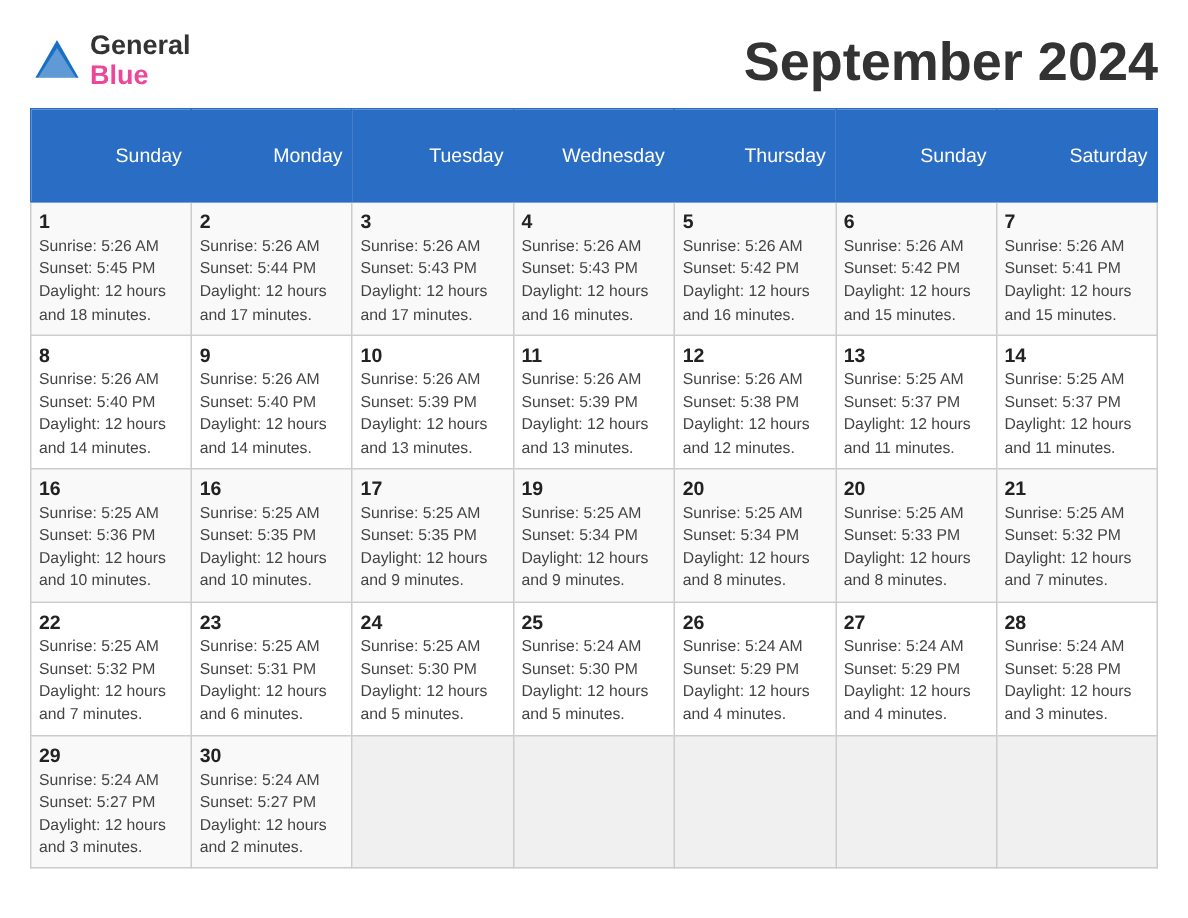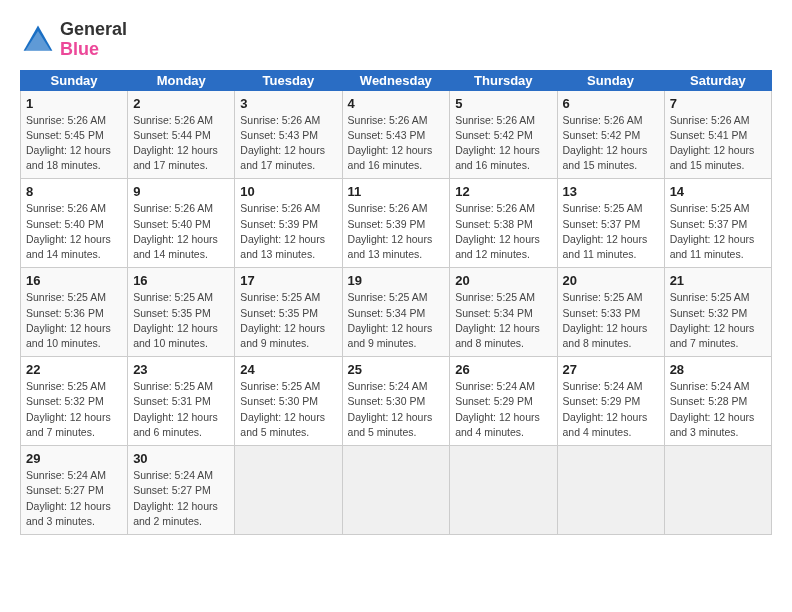--- a/index.html
+++ b/index.html
@@ -46,24 +46,24 @@
       margin-top: 2px;
     }
     .calendar-table {
       width: 100%;
       border-collapse: collapse;
       font-size: 11px;
     }
     .calendar-table thead tr th {
       background-color: #2a6dc4;
       color: #fff;
-      padding: 2px 6px;
-      text-align: center;
+      padding: 23px 6px;
+      text-align: right;
       font-size: 13px;
-      font-weight: bold;
+      font-weight: normal;
       border: 1px solid #2a6dc4;
     }
     .calendar-table tbody tr td {
       border: 1px solid #ccc;
       vertical-align: top;
       padding: 5px 5px;
       width: 108px;
       min-height: 75px;
       background: #fff;
     }
@@ -94,20 +94,21 @@
     <svg class="logo-icon" viewBox="0 0 40 40">
       <polygon points="20,4 36,32 4,32" fill="#1a6fc4"></polygon>
       <polygon points="20,10 34,32 6,32" fill="#fff" opacity="0.3"></polygon>
     </svg>
     <div class="logo-text">
       <div>General</div>
       <div class="blue">Blue</div>
     </div>
   </div>
   <div class="title-area">
+    <div class="month-title">September 2024</div>
   </div>
 </div>
 
 <table class="calendar-table">
   <thead>
     <tr>
     <th>Sunday</th>
         <th>Monday</th>
         <th>Tuesday</th>
         <th>Wednesday</th>

